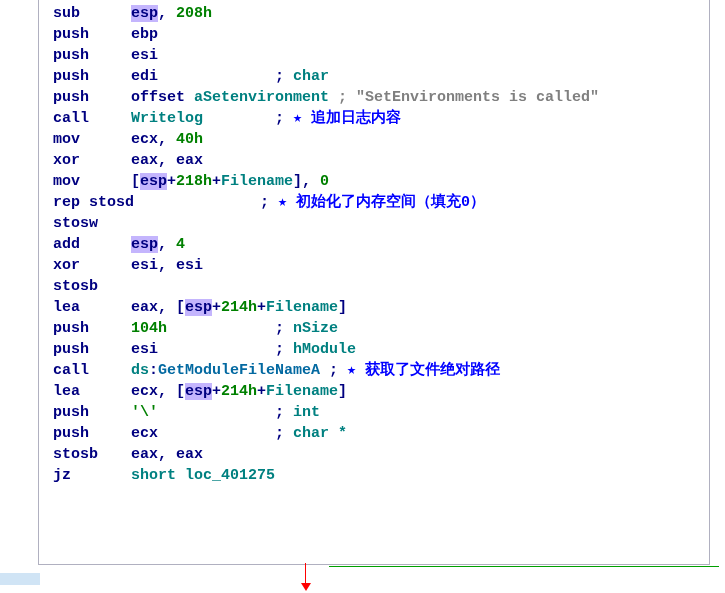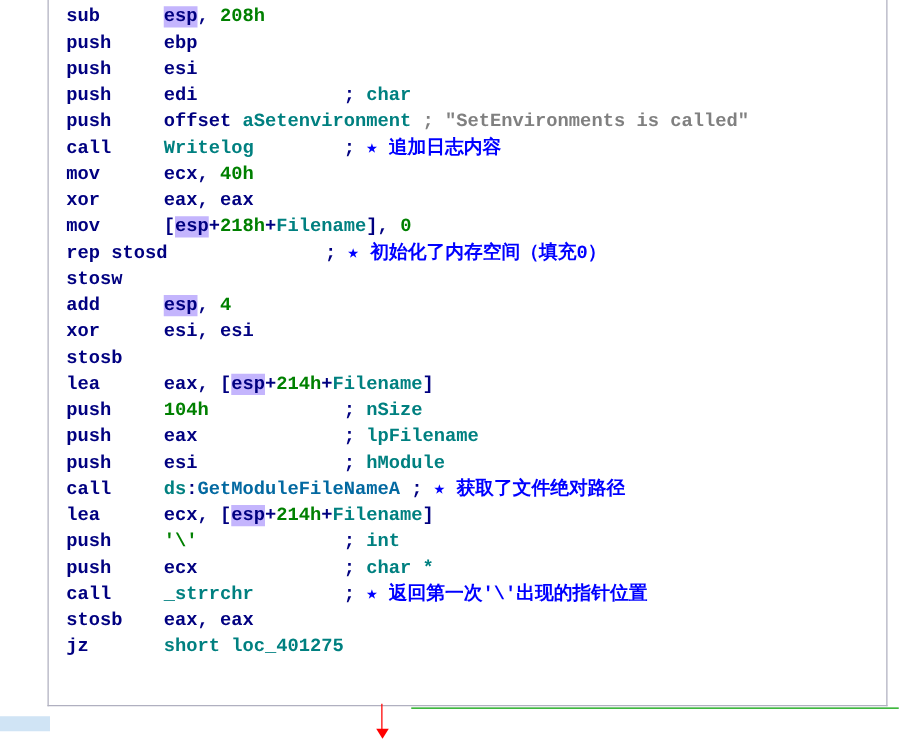--- a/index.html
+++ b/index.html
@@ -76,27 +76,25 @@
       <div class="line"><span class="mn blu">mov</span><span class="blu">ecx, </span><span class="grn">40h</span></div>
       <div class="line"><span class="mn blu">xor</span><span class="blu">eax, eax</span></div>
       <div class="line"><span class="mn blu">mov</span><span class="blu">[</span><span class="hl">esp</span><span class="blu">+</span><span class="grn">218h</span><span class="blu">+</span><span class="lbl">Filename</span><span class="blu">], </span><span class="grn">0</span></div>
       <div class="line"><span class="blu">rep stosd</span><span class="blu">              </span><span class="blu">;</span><span class="bstar"> ★</span><span class="bstar"> 初始化了内存空间（填充0）</span></div>
       <div class="line"><span class="mn blu">stosw</span></div>
       <div class="line"><span class="mn blu">add</span><span class="hl">esp</span><span class="blu">, </span><span class="grn">4</span></div>
       <div class="line"><span class="mn blu">xor</span><span class="blu">esi, esi</span></div>
       <div class="line"><span class="mn blu">stosb</span></div>
       <div class="line"><span class="mn blu">lea</span><span class="blu">eax, [</span><span class="hl">esp</span><span class="blu">+</span><span class="grn">214h</span><span class="blu">+</span><span class="lbl">Filename</span><span class="blu">]</span></div>
       <div class="line"><span class="mn blu">push</span><span class="grn">104h</span><span class="blu">            </span><span class="blu">;</span><span class="lbl"> nSize</span></div>
-      <div class="line"><span class="mn blu">push</span><span class="blu">eax             </span><span class="blu">;</span><span class="lbl"> lpFilename</span></div>
       <div class="line"><span class="mn blu">push</span><span class="blu">esi             </span><span class="blu">;</span><span class="lbl"> hModule</span></div>
       <div class="line"><span class="mn blu">call</span><span class="lbl">ds</span><span class="blu">:</span><span class="pnk">GetModuleFileNameA</span><span class="blu"> </span><span class="blu">;</span><span class="bstar"> ★</span><span class="bstar"> 获取了文件绝对路径</span></div>
       <div class="line"><span class="mn blu">lea</span><span class="blu">ecx, [</span><span class="hl">esp</span><span class="blu">+</span><span class="grn">214h</span><span class="blu">+</span><span class="lbl">Filename</span><span class="blu">]</span></div>
       <div class="line"><span class="mn blu">push</span><span class="grn">'\'</span><span class="blu">             </span><span class="blu">;</span><span class="lbl"> int</span></div>
       <div class="line"><span class="mn blu">push</span><span class="blu">ecx             </span><span class="blu">;</span><span class="lbl"> char *</span></div>
-      <div class="line"><span class="mn blu">call</span><span class="lbl">_strrchr</span><span class="blu">        </span><span class="blu">;</span><span class="bstar"> ★</span><span class="bstar"> 返回第一次'\'出现的指针位置</span></div>
       <div class="line"><span class="mn blu">stosb</span><span class="blu">eax, eax</span></div>
       <div class="line"><span class="mn blu">jz</span><span class="lbl">short loc_401275</span></div>
     </div>
 </div>
 
 <div class="arrow-wrap">
   <div class="vline"></div>
   <div class="ahead"></div>
   <div class="hgreen"></div>
 </div>

